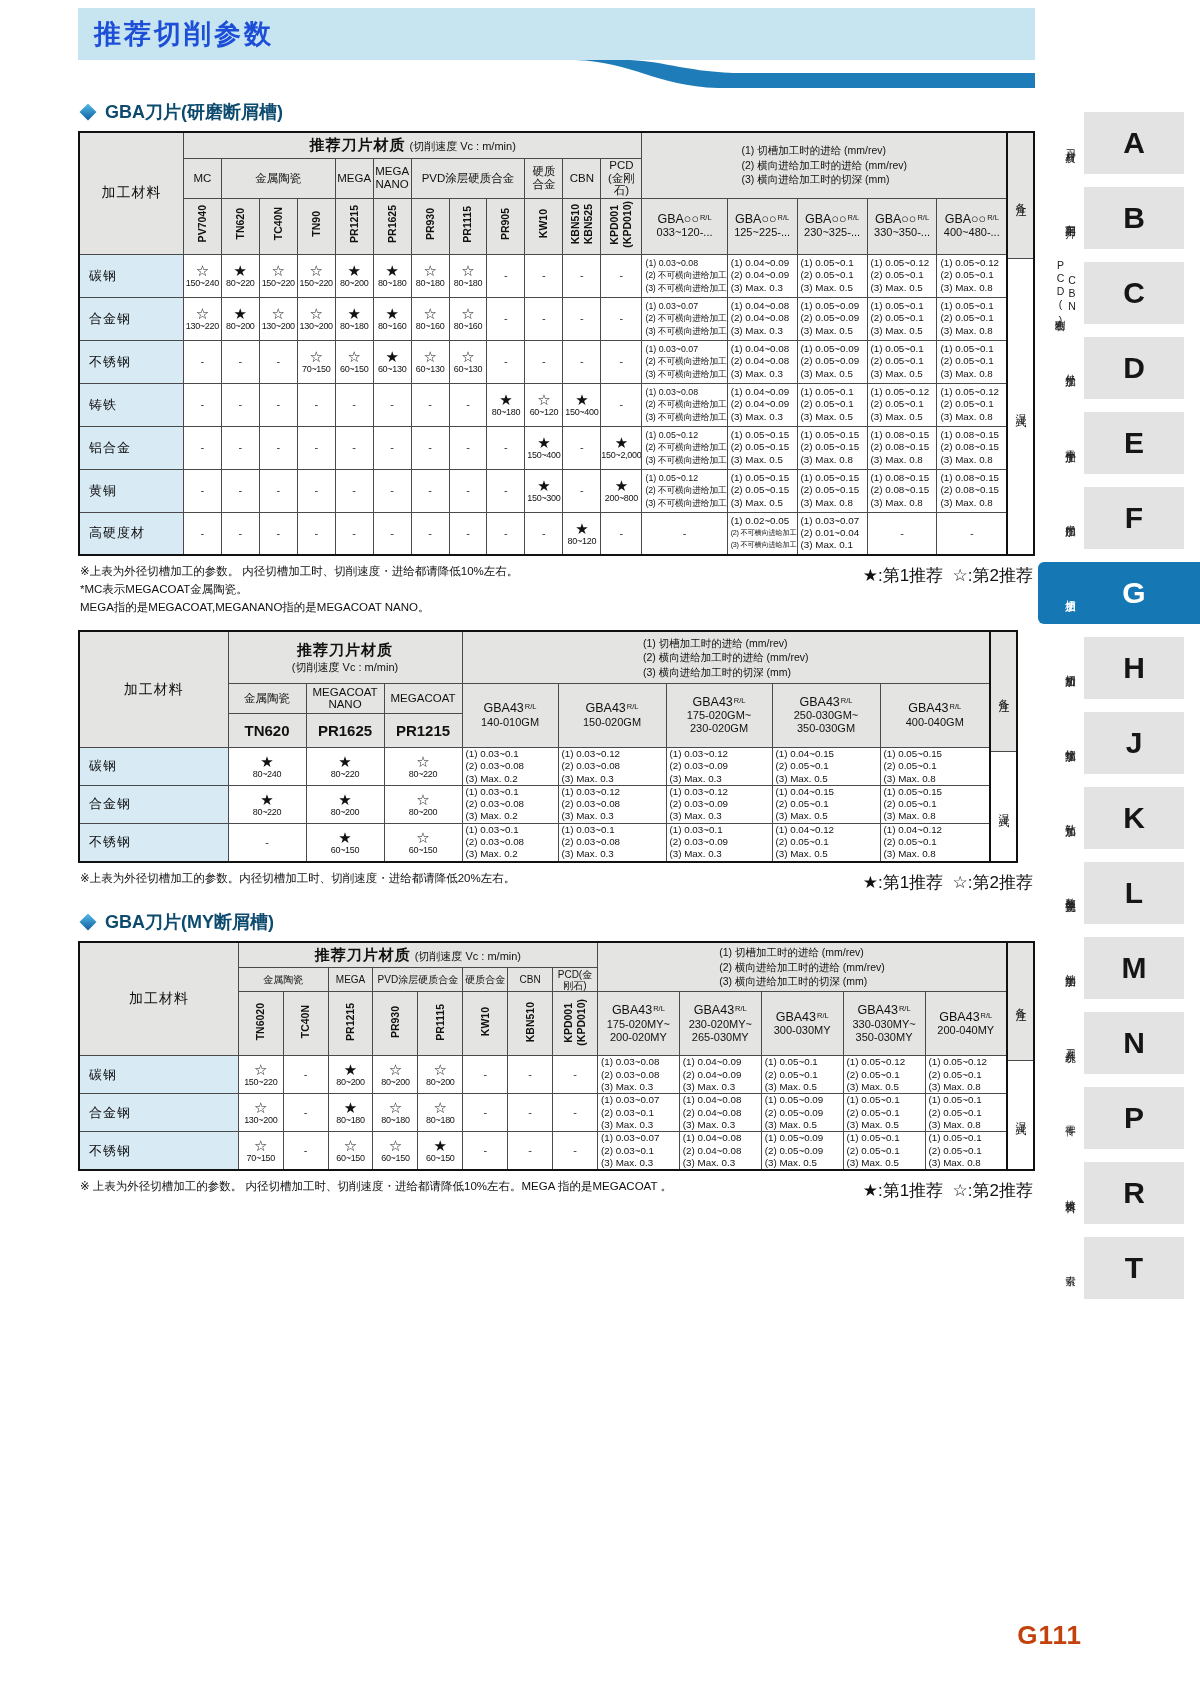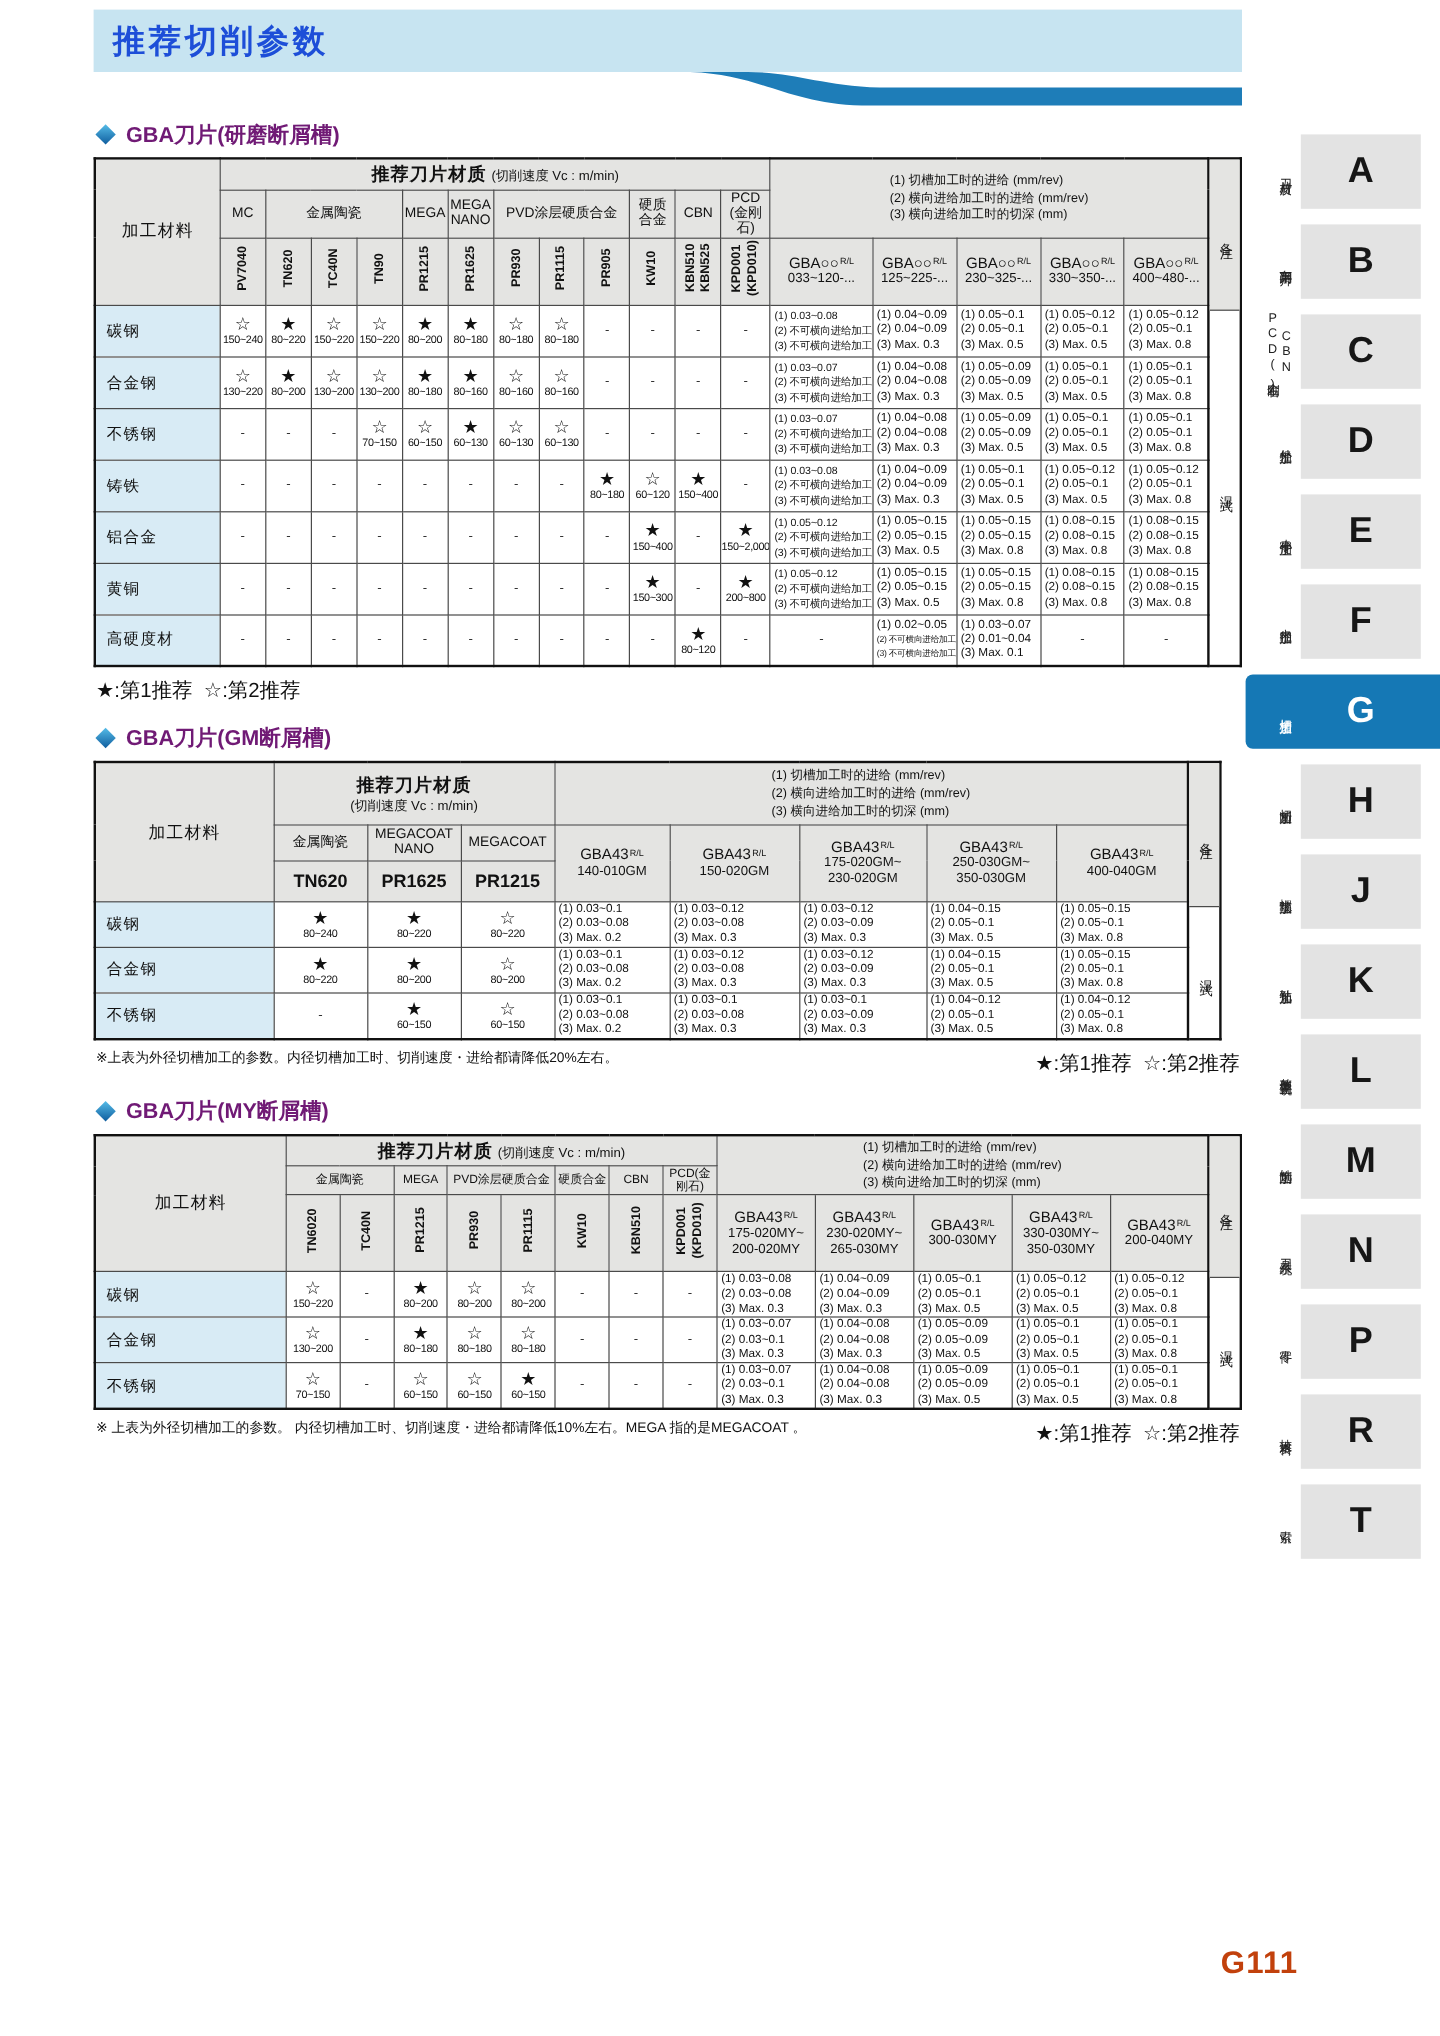--- a/index.html
+++ b/index.html
@@ -15,21 +15,21 @@
   
   .band { position:relative; height:52px; background:#c7e4f1; margin-bottom:40px; }
   .band-title { position:absolute; left:16px; top:8px; font-size:27px; font-weight:bold;
     color:#1d4ed8; letter-spacing:3px; }
   .swoosh { position:absolute; left:0; top:52px; width:957px; height:36px; }
 
   
   .sec-title { display:flex; align-items:center; margin:10px 0 7px 2px; }
   .diamond { width:12px; height:12px; transform:rotate(45deg);
     background:linear-gradient(135deg,#55bce8,#0f5d9e); margin:0 11px 0 2px; flex:none; }
-  .sec-title span.txt { font-size:18px; font-weight:bold; color:#701a75; }
+  .sec-title span.txt { font-size:18px; font-weight:bold; color:#0c4a6e; }
 
   
   .tblwrap { display:flex; align-items:stretch; }
   table { border-collapse:collapse; table-layout:fixed; background:#fff; }
   .maintbl { border:2px solid #111; }
   th,td { border:1px solid #4a4a4a; padding:0; text-align:center; vertical-align:middle;
     overflow:hidden; }
   thead th { background:#e4e4e2; font-weight:normal; }
   .mathdr { font-size:14px; letter-spacing:1px; }
   .rech .recmain, .rech2 .recmain { font-size:15px; font-weight:bold; letter-spacing:1px; }
@@ -679,29 +679,30 @@
         <div class="remark t1r">
           <div class="rh">
               <span class="vcjk">备注</span>
             </div>
           <div class="rb">
               <span class="vcjk">湿式</span>
             </div>
         </div>
       </div>
       <div class="notes">
+        <div class="nl">
+          <div>※上表为外径切槽加工的参数。 内径切槽加工时、切削速度・进给都请降低10%左右。</div>
+          <div>*MC表示MEGACOAT金属陶瓷。</div>
+          <div>MEGA指的是MEGACOAT,MEGANANO指的是MEGACOAT NANO。</div>
+        </div>
         <div class="legend">★:第1推荐  ☆:第2推荐</div>
       </div>
     </section>
 
     <section style="margin-top:14px;">
-      <div class="sec-title">
-        <span class="diamond"></span>
-        <span class="txt">GBA刀片(GM断屑槽)</span>
-      </div>
       <div class="tblwrap t2">
         <table class="maintbl">
           <colgroup>
             <col style="width:149px">
               <col span="3" style="width:78px">
             <col style="width:96px">
               <col style="width:108px">
               <col style="width:106px">
               <col style="width:108px">
               <col style="width:110px">

